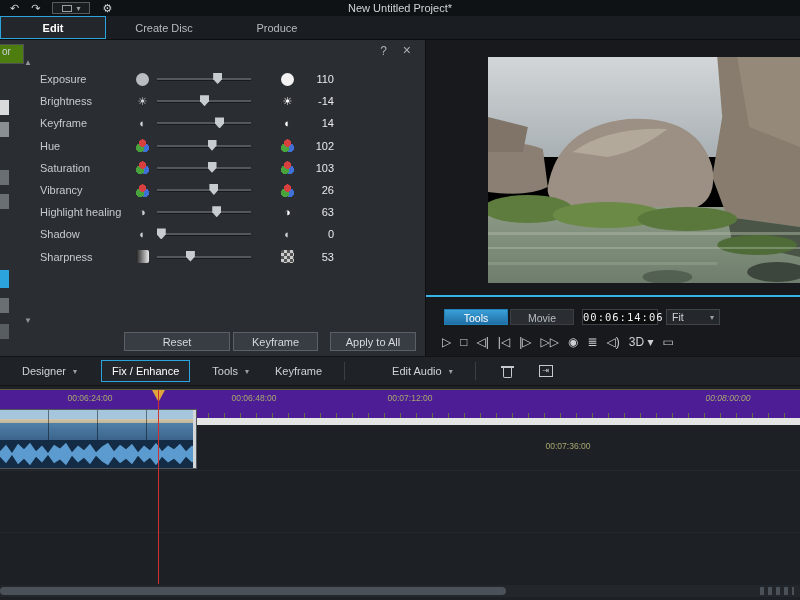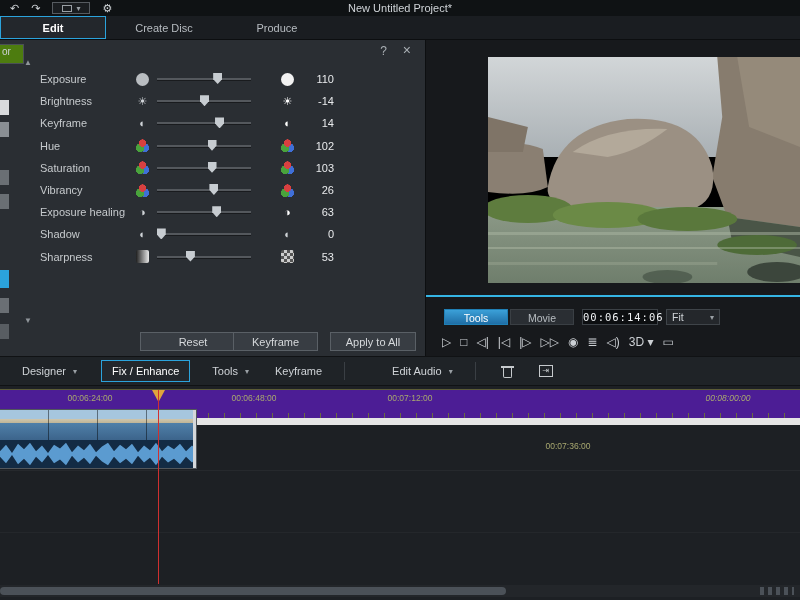--- a/index.html
+++ b/index.html
@@ -67,21 +67,21 @@
       radial-gradient(circle at 32% 68%, #49a33c 0 34%, rgba(0,0,0,0) 35%),
       radial-gradient(circle at 68% 68%, #3f6fd8 0 34%, rgba(0,0,0,0) 35%); }
   .slider { position:relative; width:94px; height:14px; margin-left:8px; flex:0 0 94px; }
   .track { position:absolute; left:0; right:0; top:6px; height:2px; background:#54585d;
     box-shadow:0 1px 0 rgba(0,0,0,0.4); }
   .thumb { position:absolute; top:1px; width:9px; height:11px; margin-left:-4px;
     background:#c7ccd1; clip-path:polygon(0 0,100% 0,100% 55%,50% 100%,0 55%); }
   .adj-value { width:30px; margin-left:10px; text-align:right; color:#e8eaec; font-size:11px; }
   .pbtn { position:absolute; top:292px; height:19px; background:#383d43;
     border:1px solid #5a6066; color:#d6d9dc; font-size:11px; font-family:inherit; cursor:default; }
-  .pbtn-reset { left:140px; width:106px; }
+  .pbtn-reset { left:124px; width:106px; }
   .pbtn-key { left:233px; width:85px; }
   .pbtn-apply { left:330px; width:86px; }
   
   .preview-region { position:absolute; left:426px; top:40px; width:374px; height:316px; background:#17191c; }
   .video-frame { position:absolute; left:62px; top:17px; right:0; height:226px; background:#000; }
   .video-frame svg { display:block; width:100%; height:100%; }
   .preview-divider { position:absolute; left:0; right:0; top:255px; height:2px; background:#35b5e5; }
   .pv-controls { position:absolute; left:0; top:269px; right:0; height:18px; }
   .clip-btn { position:absolute; left:18px; width:64px; height:16px; text-align:center; line-height:16px;
     background:linear-gradient(180deg,#3ba0d8,#1f6ea6); border:1px solid #1f7fb5; color:#fff; font-size:10.5px; }
@@ -255,21 +255,21 @@
         <span class="ic ic-rgb"></span>
         <div class="slider">
           <div class="track"></div>
           <div class="thumb" style="left: 60%;"></div>
         </div>
         <span class="ic right ic-rgb"></span>
         <span class="adj-value">26</span>
       </div>
 
       <div class="adj-row">
-        <span class="adj-label">Exposure healing</span>
+        <span class="adj-label">Highlight healing</span>
         <span class="ic ic-half"></span>
         <div class="slider">
           <div class="track"></div>
           <div class="thumb" style="left: 63%;"></div>
         </div>
         <span class="ic right br ic-half"></span>
         <span class="adj-value">63</span>
       </div>
 
       <div class="adj-row">

